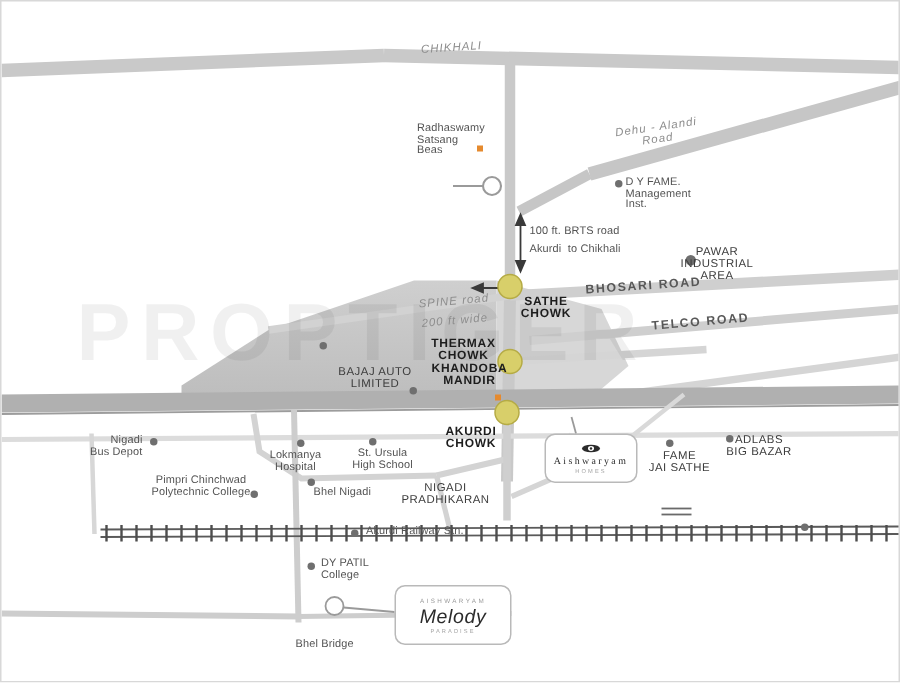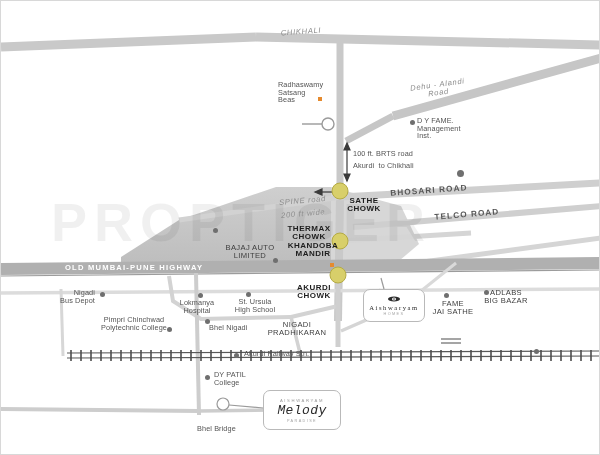--- a/index.html
+++ b/index.html
@@ -19,21 +19,21 @@
   .hwy-label{position:absolute;font-size:7.6px;font-weight:bold;letter-spacing:1.2px;color:#ffffff;}
   .dot{position:absolute;width:5px;height:5px;border-radius:50%;background:#6f6f6f;}
   .sq{position:absolute;width:4px;height:4px;background:#e58a2e;}
   .chowk{position:absolute;width:15px;height:15px;border-radius:50%;background:#d8cf6a;
          border:1px solid #b5ab45;transform:translate(-50%,-50%);}
   .logo-box{position:absolute;background:#fff;border:1px solid #b9b9b9;border-radius:7px;
             box-sizing:border-box;display:flex;flex-direction:column;align-items:center;
             justify-content:center;}
   .logo-sup{font-size:4.2px;letter-spacing:1.6px;color:#9a9a9a;text-transform:uppercase;}
   .logo-main{font-size:8.4px;letter-spacing:2.4px;color:#2b2b2b;font-weight:bold;}
-  .logo-main.script{font-family:Liberation Mono, monospace;font-style:italic;font-size:13px;
+  .logo-main.script{font-family:Liberation Sans, sans-serif;font-style:italic;font-size:13px;
                     letter-spacing:.4px;font-weight:normal;}
   .logo-sub{font-size:3.8px;letter-spacing:1.4px;color:#a5a5a5;margin-top:1px;}
   .logo-emb{width:16px;height:8px;margin-bottom:1px;}
   .watermark{position:absolute;left:50px;top:190px;width:500px;height:70px;
              font-size:54px;font-weight:bold;letter-spacing:7px;color:#000;opacity:.055;
              font-family:"Liberation Sans",sans-serif;pointer-events:none;}
 </style>
 </head>
 <body>
 
@@ -202,37 +202,39 @@
 
   <div class="lbl mixed l" style="left:352px;top:149px">100 ft. BRTS road</div>
   <div class="lbl mixed l" style="left:352px;top:161px">Akurdi  to Chikhali</div>
 
   <div class="lbl road c" style="left:428px;top:186px;transform:translateX(-50%) rotate(-4deg)">BHOSARI ROAD</div>
   <div class="lbl road c" style="left:466px;top:210px;transform:translateX(-50%) rotate(-5deg)">TELCO ROAD</div>
 
   <div class="lbl roadlight l" style="left:278px;top:196px;transform:rotate(-5deg)">SPINE road</div>
   <div class="lbl roadlight l" style="left:280px;top:209px;transform:rotate(-5deg)">200 ft wide</div>
 
-  <div class="hwy-label" style="left:64px;top:262px">OLD MUMBAI-PUNE HIGHWAY</div>
 
   <div class="lbl bold c" style="left:363px;top:196px">SATHE
 CHOWK</div>
   <div class="lbl bold c" style="left:308px;top:224px">THERMAX
 CHOWK</div>
   <div class="lbl bold c" style="left:313px;top:283px">AKURDI
 CHOWK</div>
 
   <div class="lbl mixed l" style="left:277px;top:80px">Radhaswamy
 Satsang
 Beas</div>
 
   <div class="lbl mixed l" style="left:416px;top:116px">D Y FAME.
 Management
 Inst.</div>
 
+  <div class="lbl caps c" style="left:477px;top:163px">PAWAR
+INDUSTRIAL
+AREA</div>
 
 
 
   <div class="lbl caps c" style="left:249px;top:243px">BAJAJ AUTO
 LIMITED</div>
 
   <div class="lbl bold c" style="left:312px;top:241px">KHANDOBA
 MANDIR</div>
 
   <div class="lbl mixed r" style="left:94px;top:288px">Nigadi

